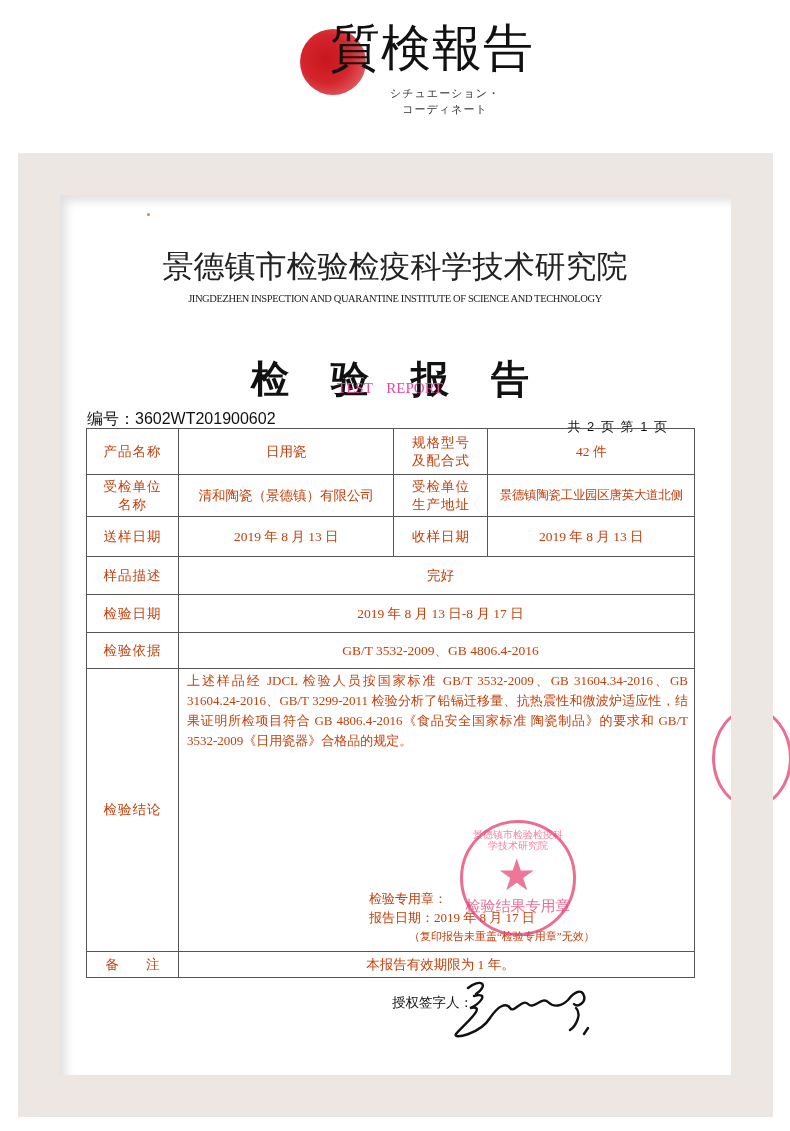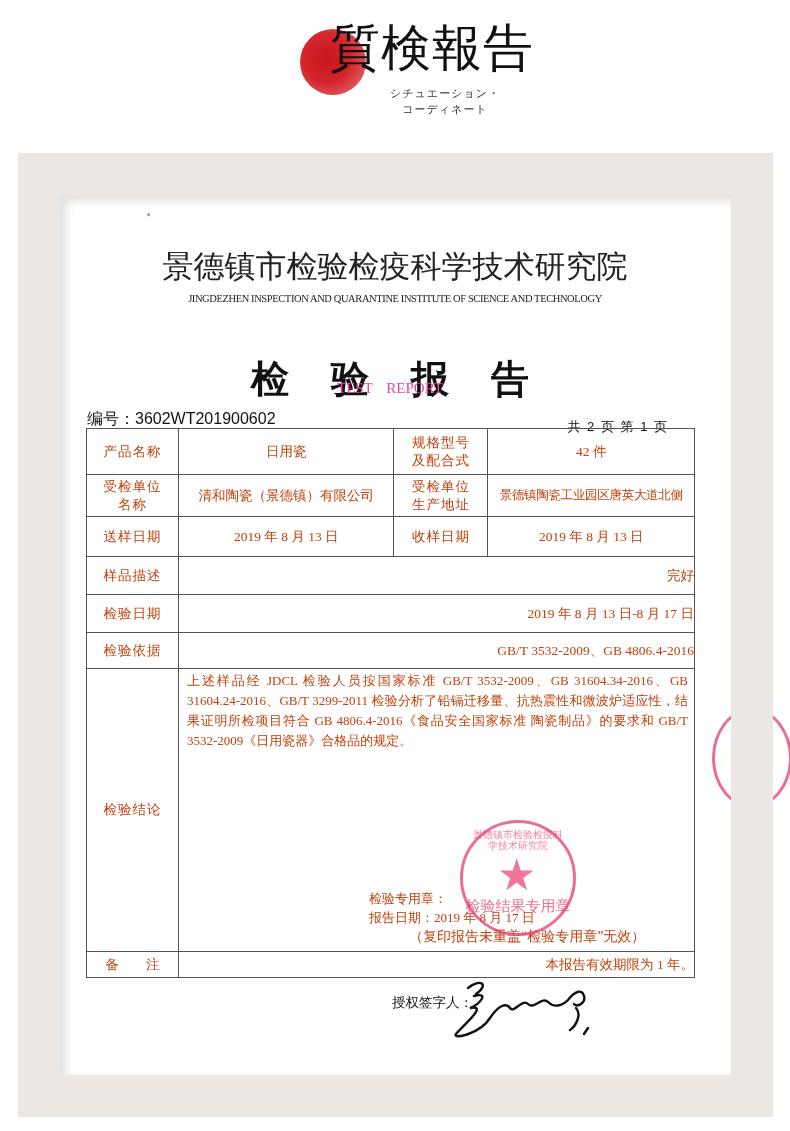--- a/index.html
+++ b/index.html
@@ -37,25 +37,25 @@
 
   
   table.rpt { position: absolute; left: 86px; top: 428px; width: 609px; border-collapse: collapse;
               font-family: "Liberation Serif", "DejaVu Serif", serif; font-size: 13.5px; color: #c2410c; }
   table.rpt td { border: 1.3px solid #555; vertical-align: middle; padding: 0; }
   .lbl { width: 92px; text-align: center; line-height: 18px; letter-spacing: 1px; }
   .c2 { width: 216px; text-align: center; }
   .c3 { width: 94px; text-align: center; line-height: 18px; letter-spacing: 1px; }
   .c4 { width: 207px; text-align: center; }
   .addr { font-size: 12.5px; letter-spacing: -0.3px; margin-top: 34px; }
-  .left { text-align: right; padding-left: 8px !important; margin-top: 28px; }
+  .left { text-align: center; padding-left: 8px !important; margin-top: 28px; }
   .concl-text { text-align: left; vertical-align: top !important; padding: 2px 6px 0 8px !important;
                 line-height: 20px; font-size: 13px; text-align: justify; position: relative; }
   .sig-block { position: absolute; left: 190px; top: 220px; font-size: 13px; line-height: 19px; }
-  .sig-note { position: absolute; left: 230px; top: 258px; font-size: 14px; line-height: 19px; white-space: nowrap; }
+  .sig-note { position: absolute; left: 230px; top: 258px; font-size: 11px; line-height: 19px; white-space: nowrap; }
   .remark-lbl { letter-spacing: 0; word-spacing: 0; }
 
   
   .stamp { position: absolute; border-radius: 50%; border: 3px solid rgba(230,60,110,0.75); }
   .stamp-main { left: 460px; top: 820px; width: 116px; height: 116px; }
   .stamp-star { position: absolute; left: 34px; top: 30px; font-size: 44px; line-height: 44px; color: rgba(230,60,110,0.7); }
   .stamp-ring { position: absolute; left: 8px; top: 6px; width: 94px; font-size: 10px; line-height: 11px; text-align: center; color: rgba(230,60,110,0.65); letter-spacing: 0px; }
   .stamp-label { position: absolute; left: 0; top: 74px; width: 110px; text-align: center; font-size: 15px; color: rgba(230,60,110,0.75); }
   .stamp-side { left: 712px; top: 708px; width: 80px; height: 100px; }
   .side-cover { position: absolute; left: 731px; top: 690px; width: 42px; height: 140px; background: #ede7e4; }

